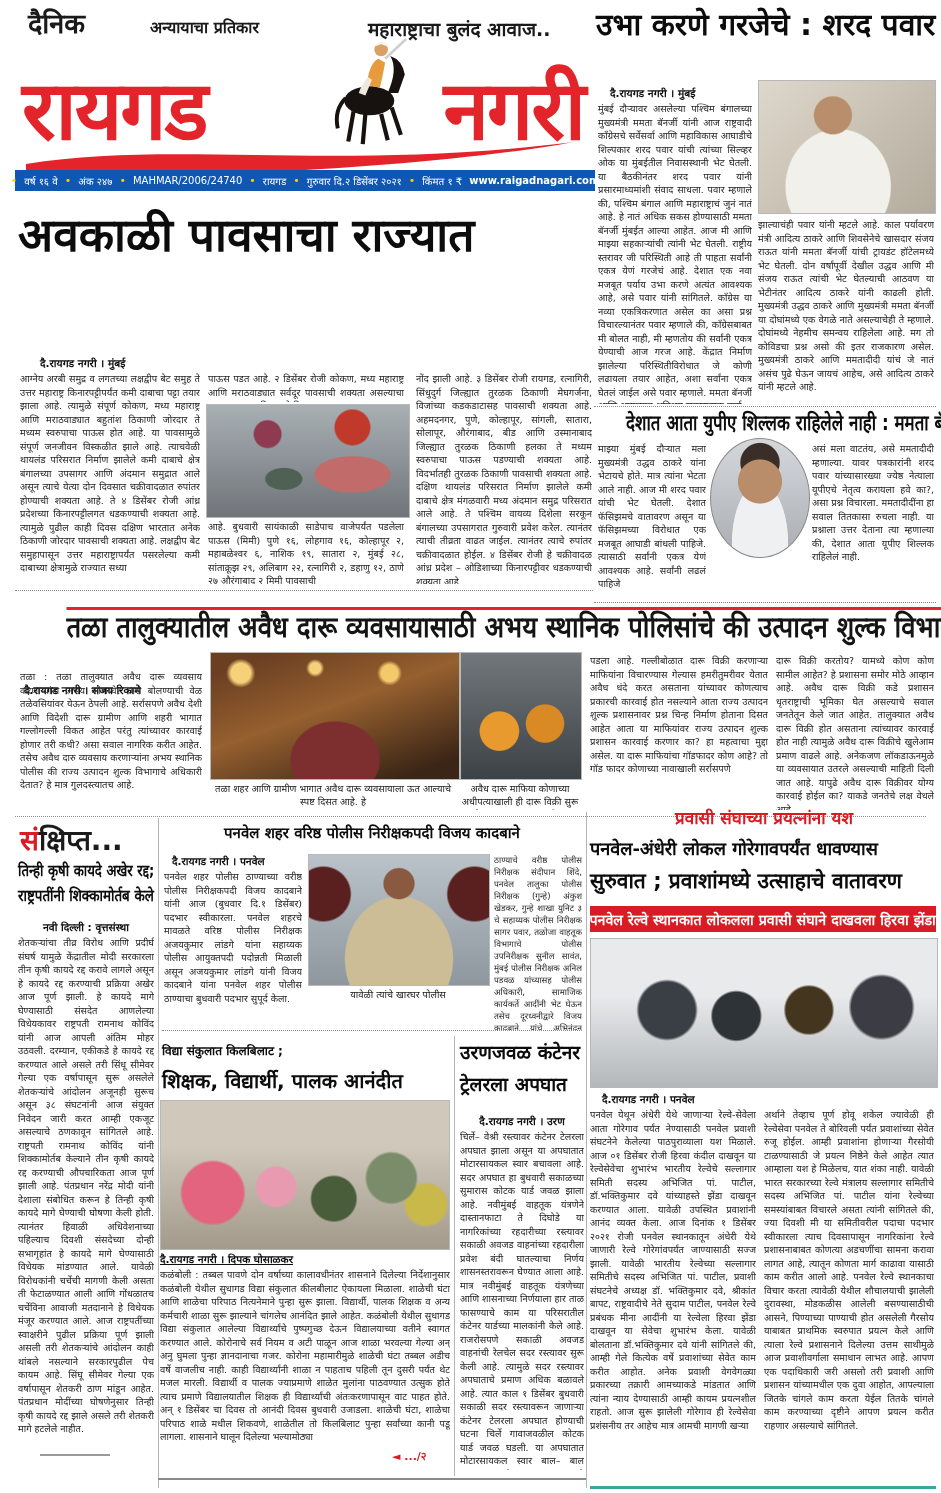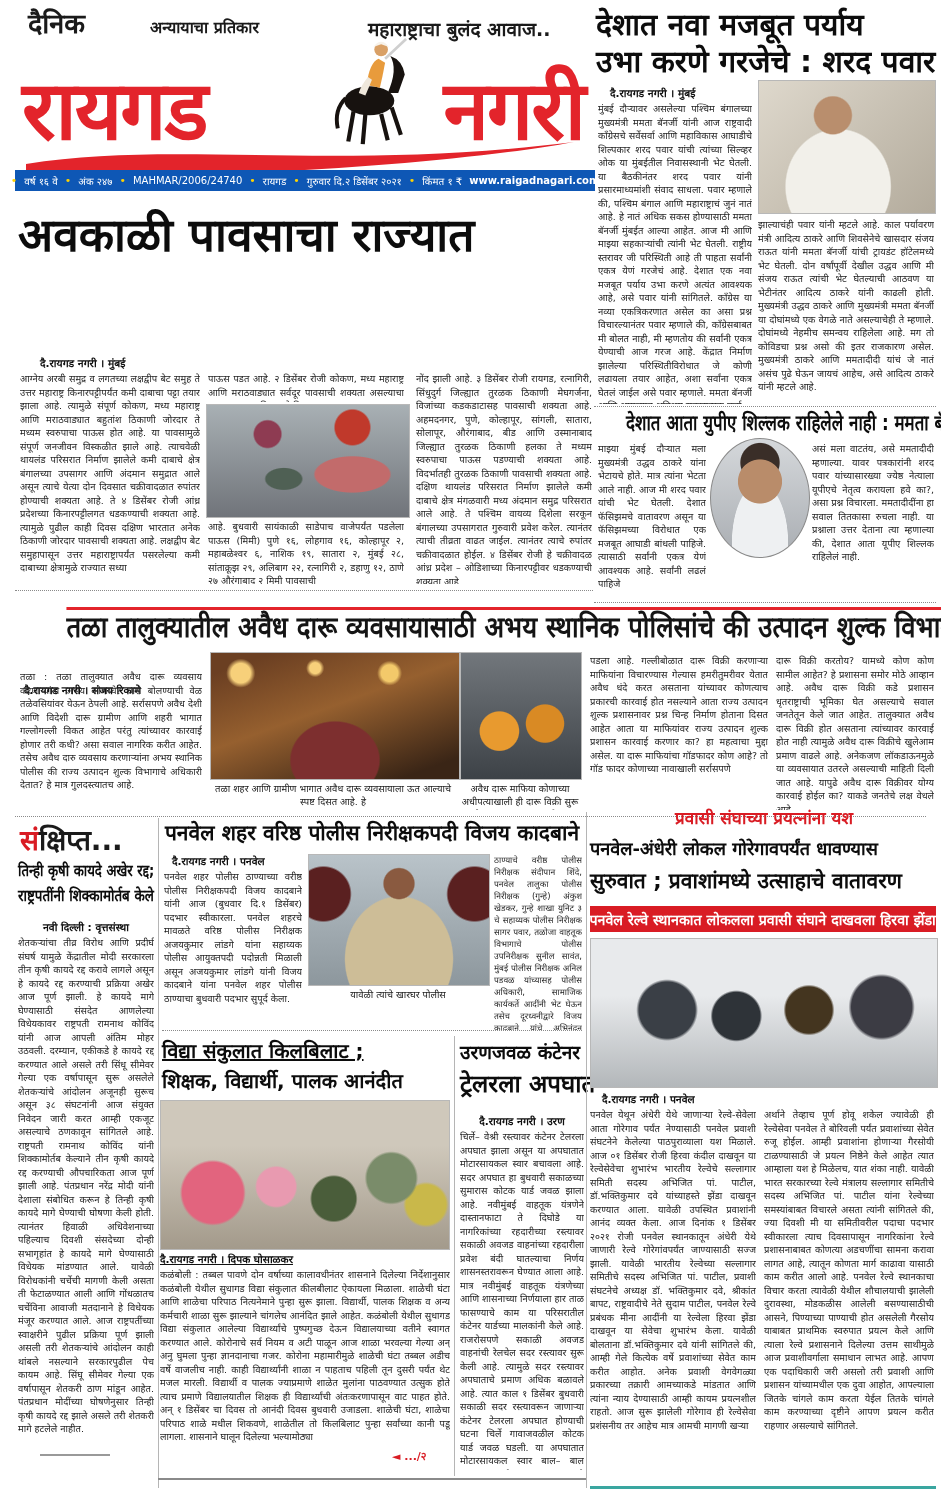--- a/index.html
+++ b/index.html
@@ -115,21 +115,20 @@
     <span class="b">•</span>
       <span>रायगड</span>
     <span class="b">•</span>
       <span>गुरुवार दि.२ डिसेंबर २०२१</span>
     <span class="b">•</span>
       <span>किंमत १ ₹</span>
     <span class="site">www.raigadnagari.com</span>
   </div>
 
   <div class="abs hl" style="left:596px;top:6px;width:340px;height:76px;">
-    <span class="fit" style="font-size:30px;line-height:37px;">देशात नवा मजबूत पर्याय</span>
     <span class="fit" style="font-size:30px;line-height:37px;">उभा करणे गरजेचे : शरद पवार</span>
   </div>
   <div class="abs byline" style="left:610px;top:86px;">दै.रायगड नगरी । मुंबई</div>
   <div class="abs photo ph-pawar" style="left:758px;top:80px;width:176px;height:132px;"></div>
   <div class="abs body-txt" style="left:598px;top:102px;width:154px;height:302px;">मुंबई दौऱ्यावर असलेल्या पश्चिम बंगालच्या मुख्यमंत्री ममता बॅनर्जी यांनी आज राष्ट्रवादी काँग्रेसचे सर्वेसर्वा आणि महाविकास आघाडीचे शिल्पकार शरद पवार यांची त्यांच्या सिल्व्हर ओक या मुंबईतील निवासस्थानी भेट घेतली. या बैठकीनंतर शरद पवार यांनी प्रसारमाध्यमांशी संवाद साधला. पवार म्हणाले की, पश्चिम बंगाल आणि महाराष्ट्राचं जुनं नातं आहे. हे नातं अधिक सकस होण्यासाठी ममता बॅनर्जी मुंबईत आल्या आहेत. आज मी आणि माझ्या सहकाऱ्यांची त्यांनी भेट घेतली. राष्ट्रीय स्तरावर जी परिस्थिती आहे ती पाहता सर्वांनी एकत्र येणं गरजेचं आहे. देशात एक नवा मजबूत पर्याय उभा करणे अत्यंत आवश्यक आहे, असे पवार यांनी सांगितले. काँग्रेस या नव्या एकत्रिकरणात असेल का असा प्रश्न विचारल्यानंतर पवार म्हणाले की, काँग्रेसबाबत मी बोलत नाही, मी म्हणतोय की सर्वांनी एकत्र येण्याची आज गरज आहे. केंद्रात निर्माण झालेल्या परिस्थितीविरोधात जे कोणी लढायला तयार आहेत, अशा सर्वांना एकत्र घेतलं जाईल असे पवार म्हणाले. ममता बॅनर्जी आणि आमच्यात अतिशय सकारात्मक चर्चा</div>
   <div class="abs body-txt" style="left:758px;top:218px;width:176px;height:186px;">झाल्याचंही पवार यांनी म्हटले आहे. काल पर्यावरण मंत्री आदित्य ठाकरे आणि शिवसेनेचे खासदार संजय राऊत यांनी ममता बॅनर्जी यांची ट्रायडंट हॉटेलमध्ये भेट घेतली. दोन वर्षांपूर्वी देखील उद्धव आणि मी संजय राऊत त्यांची भेट घेतल्याची आठवण या भेटीनंतर आदित्य ठाकरे यांनी काढली होती. मुख्यमंत्री उद्धव ठाकरे आणि मुख्यमंत्री ममता बॅनर्जी या दोघांमध्ये एक वेगळे नाते असल्याचेही ते म्हणाले. दोघांमध्ये नेहमीच समन्वय राहिलेला आहे. मग तो कोविडचा प्रश्न असो की इतर राजकारण असेल. मुख्यमंत्री ठाकरे आणि ममतादीदी यांचं जे नातं असंच पुढे घेऊन जायचं आहेच, असे आदित्य ठाकरे यांनी म्हटले आहे.</div>
   <div class="abs dotted" style="left:594px;top:406px;width:342px;"></div>
 
   <div class="abs hl" style="left:592px;top:411px;width:344px;height:26px;text-align:center;">
     <span class="fit" style="font-size: 21px; line-height: 25px; transform: scaleX(0.801865);">देशात आता युपीए शिल्लक राहिलेले नाही : ममता बॅनर्जी</span>
@@ -169,45 +168,45 @@
   <div class="abs hl" style="left:18px;top:858px;width:136px;height:56px;">
     <span class="fit fit-l" style="font-size: 16px; line-height: 25px; transform: scaleX(0.824242);">तिन्ही कृषी कायदे अखेर रद्द;</span>
     <span class="fit fit-l" style="font-size: 16px; line-height: 25px; transform: scaleX(0.839506);">राष्ट्रपतींनी शिक्कामोर्तब केले</span>
   </div>
   <div class="abs byline" style="left:18px;top:920px;width:136px;text-align:center;">नवी दिल्ली : वृत्तसंस्था</div>
   <div class="abs body-txt" style="left:18px;top:936px;width:136px;height:510px;">शेतकऱ्यांचा तीव्र विरोध आणि प्रदीर्घ संघर्ष यामुळे केंद्रातील मोदी सरकारला तीन कृषी कायदे रद्द करावे लागले असून हे कायदे रद्द करण्याची प्रक्रिया अखेर आज पूर्ण झाली. हे कायदे मागे घेण्यासाठी संसदेत आणलेल्या विधेयकावर राष्ट्रपती रामनाथ कोविंद यांनी आज आपली अंतिम मोहर उठवली. दरम्यान, एकीकडे हे कायदे रद्द करण्यात आले असले तरी सिंधू सीमेवर गेल्या एक वर्षापासून सुरू असलेले शेतकऱ्यांचे आंदोलन अजूनही सुरूच असून ३८ संघटनांनी आज संयुक्त निवेदन जारी करत आम्ही एकजूट असल्याचे ठणकावून सांगितले आहे. राष्ट्रपती रामनाथ कोविंद यांनी शिक्कामोर्तब केल्याने तीन कृषी कायदे रद्द करण्याची औपचारिकता आज पूर्ण झाली आहे. पंतप्रधान नरेंद्र मोदी यांनी देशाला संबोधित करून हे तिन्ही कृषी कायदे मागे घेण्याची घोषणा केली होती. त्यानंतर हिवाळी अधिवेशनाच्या पहिल्याच दिवशी संसदेच्या दोन्ही सभागृहांत हे कायदे मागे घेण्यासाठी विधेयक मांडण्यात आले. यावेळी विरोधकांनी चर्चेची मागणी केली असता ती फेटाळण्यात आली आणि गोंधळातच चर्चेविना आवाजी मतदानाने हे विधेयक मंजूर करण्यात आले. आज राष्ट्रपतींच्या स्वाक्षरीने पुढील प्रक्रिया पूर्ण झाली असली तरी शेतकऱ्यांचे आंदोलन काही थांबले नसल्याने सरकारपुढील पेच कायम आहे. सिंघू सीमेवर गेल्या एक वर्षापासून शेतकरी ठाण मांडून आहेत. पंतप्रधान मोदींच्या घोषणेनुसार तिन्ही कृषी कायदे रद्द झाले असले तरी शेतकरी मागे हटलेले नाहीत.</div>
   <div class="abs" style="left:40px;top:1454px;width:70px;border-top:2px solid #999;"></div>
   <div class="abs vrule" style="left:158px;top:818px;height:670px;"></div>
 
   <div class="abs hl" style="left:162px;top:820px;width:420px;height:28px;text-align:center;">
-    <span class="fit" style="font-size:21px;line-height:27px;">पनवेल शहर वरिष्ठ पोलीस निरीक्षकपदी विजय कादबाने</span>
+    <span class="fit" style="font-size:15px;line-height:27px;">पनवेल शहर वरिष्ठ पोलीस निरीक्षकपदी विजय कादबाने</span>
   </div>
   <div class="abs byline" style="left:172px;top:854px;">दै.रायगड नगरी । पनवेल</div>
   <div class="abs body-txt" style="left:164px;top:870px;width:138px;height:160px;">पनवेल शहर पोलीस ठाण्याच्या वरीष्ठ पोलीस निरीक्षकपदी विजय कादबाने यांनी आज (बुधवार दि.१ डिसेंबर) पदभार स्वीकारला. पनवेल शहरचे मावळते वरिष्ठ पोलीस निरीक्षक अजयकुमार लांडगे यांना सहाय्यक पोलीस आयुक्तपदी पदोन्नती मिळाली असून अजयकुमार लांडगे यांनी विजय कादबाने यांना पनवेल शहर पोलीस ठाण्याचा बुधवारी पदभार सुपूर्द केला.</div>
   <div class="abs photo ph-police" style="left:308px;top:854px;width:180px;height:130px;"></div>
   <div class="abs caption" style="left:308px;top:988px;width:180px;height:14px;">
     <span class="fit" style="font-size:9.5px;">यावेळी त्यांचे खारघर पोलीस</span>
   </div>
   <div class="abs body-txt" style="left:494px;top:854px;width:88px;height:176px;font-size:8.5px;line-height:12px;">ठाण्याचे वरीष्ठ पोलीस निरीक्षक संदीपान शिंदे, पनवेल तालुका पोलीस निरीक्षक (गुन्हे) अंकुश खेडकर, गुन्हे शाखा युनिट ३ चे सहाय्यक पोलीस निरीक्षक सागर पवार, तळोजा वाहतूक विभागाचे पोलीस उपनिरीक्षक सुनील सावंत, मुंबई पोलीस निरीक्षक अनिल पडवळ यांच्यासह पोलीस अधिकारी, सामाजिक कार्यकर्ते आदींनी भेट घेऊन तसेच दूरध्वनीद्वारे विजय कादबाने यांचे अभिनंदन करून पुढील वाटचालीसाठी शुभेच्छा दिल्या.</div>
   <div class="abs dotted" style="left:162px;top:1030px;width:420px;"></div>
 
   <div class="abs hl" style="left:162px;top:1036px;width:288px;height:62px;">
-    <span class="fit fit-l" style="font-size:20px;line-height:30px;text-decoration:underline;">विद्या संकुलात किलबिलाट ;</span>
+    <span class="fit fit-l" style="font-size:12px;line-height:30px;">विद्या संकुलात किलबिलाट ;</span>
     <span class="fit fit-l" style="font-size:20px;line-height:30px;">शिक्षक, विद्यार्थी, पालक आनंदीत</span>
   </div>
   <div class="abs photo ph-school" style="left:160px;top:1100px;width:288px;height:148px;"></div>
   <div class="abs byline" style="left:160px;top:1252px;text-decoration:underline;">दै.रायगड नगरी । दिपक घोसाळकर</div>
   <div class="abs body-txt" style="left:160px;top:1268px;width:290px;height:200px;">कळंबोली : तब्बल पावणे दोन वर्षाच्या कालावधीनंतर शासनाने दिलेल्या निर्देशानुसार कळंबोली येथील सुधागड विद्या संकुलात कीलबीलाट ऐकायला मिळाला. शाळेची घंटा आणि शाळेचा परिपाठ नित्यनेमाने पुन्हा सुरू झाला. विद्यार्थी, पालक शिक्षक व अन्य कर्मचारी शाळा सुरू झाल्याने चांगलेच आनंदित झाले आहेत. कळंबोली येथील सुधागड विद्या संकुलात आलेल्या विद्यार्थ्यांचे पुष्पगुच्छ देऊन विद्यालयाच्या वतीने स्वागत करण्यात आले. कोरोनाचे सर्व नियम व अटी पाळून आज शाळा भरवल्या गेल्या अन् अनु घुमला पुन्हा ज्ञानदानाचा गजर. कोरोना महामारीमुळे शाळेची घंटा तब्बल अडीच वर्षे वाजलीच नाही. काही विद्यार्थ्यांनी शाळा न पाहताच पहिली तून दुसरी पर्यंत थेट मजल मारली. विद्यार्थी व पालक ज्याप्रमाणे शाळेत मुलांना पाठवण्यात उत्सुक होते त्याच प्रमाणे विद्यालयातील शिक्षक ही विद्यार्थ्यांची अंतःकरणापासून वाट पाहत होते. अन् १ डिसेंबर चा दिवस तो आनंदी दिवस बुधवारी उजाडला. शाळेची घंटा, शाळेचा परिपाठ शाळे मधील शिकवणे, शाळेतील तो किलबिलाट पुन्हा सर्वांच्या कानी पडू लागला. शासनाने घालून दिलेल्या भल्यामोठ्या</div>
   <div class="abs red" style="left:392px;top:1448px;font-size:11px;font-weight:bold;">◄ .../२</div>
   <div class="abs" style="left:158px;top:1478px;width:428px;border-top:2px solid #8a8a8a;"></div>
   <div class="abs vrule" style="left:454px;top:1036px;height:440px;"></div>
 
   <div class="abs hl" style="left:460px;top:1036px;width:124px;height:72px;">
     <span class="fit fit-l" style="font-size:19px;line-height:32px;">उरणजवळ कंटेनर</span>
-    <span class="fit fit-l" style="font-size:24px;line-height:32px;">ट्रेलरला अपघात</span>
+    <span class="fit fit-l" style="font-size:19px;line-height:32px;">ट्रेलरला अपघात</span>
   </div>
   <div class="abs byline" style="left:460px;top:1114px;width:124px;text-align:center;">दै.रायगड नगरी । उरण</div>
   <div class="abs body-txt" style="left:460px;top:1130px;width:124px;height:340px;">चिर्ले– वेश्री रस्त्यावर कंटेनर टेलरला अपघात झाला असून या अपघातात मोटारसायकल स्वार बचावला आहे. सदर अपघात हा बुधवारी सकाळच्या सुमारास कोटक यार्ड जवळ झाला आहे. नवीमुंबई वाहतूक यंत्रणेने दास्तानफाटा ते दिघोडे या नागरिकांच्या रहदारीच्या रस्त्यावर सकाळी अवजड वाहनांच्या रहदारीला प्रवेश बंदी घातल्याचा निर्णय शासनस्तरावरून घेण्यात आला आहे. मात्र नवीमुंबई वाहतूक यंत्रणेच्या आणि शासनाच्या निर्णयाला हार ताळ फासण्याचे काम या परिसरातील कंटेनर यार्डच्या मालकांनी केले आहे. राजरोसपणे सकाळी अवजड वाहनांची रेलचेल सदर रस्त्यावर सुरू केली आहे. त्यामुळे सदर रस्त्यावर अपघाताचे प्रमाण अधिक बळावले आहे. त्यात काल १ डिसेंबर बुधवारी सकाळी सदर रस्त्यावरून जाणाऱ्या कंटेनर टेलरला अपघात होण्याची घटना चिर्ले गावाजवळील कोटक यार्ड जवळ घडली. या अपघातात मोटारसायकल स्वार बाल– बाल बचावला आहे. दास्तान फाटा ते दिघोडे या रस्त्यावर अपघाताचे प्रमाण वाढले आहे.</div>
 
   <div class="abs vrule" style="left:586px;top:812px;height:676px;"></div>
   <div class="abs kicker" style="left:592px;top:806px;width:344px;height:22px;">
     <span class="fit">प्रवासी संघाच्या प्रयत्नांना यश</span>
   </div>
   <div class="abs hl" style="left:590px;top:832px;width:346px;height:70px;">
     <span class="fit fit-l" style="font-size:18px;line-height:33px;">पनवेल-अंधेरी लोकल गोरेगावपर्यंत धावण्यास</span>

